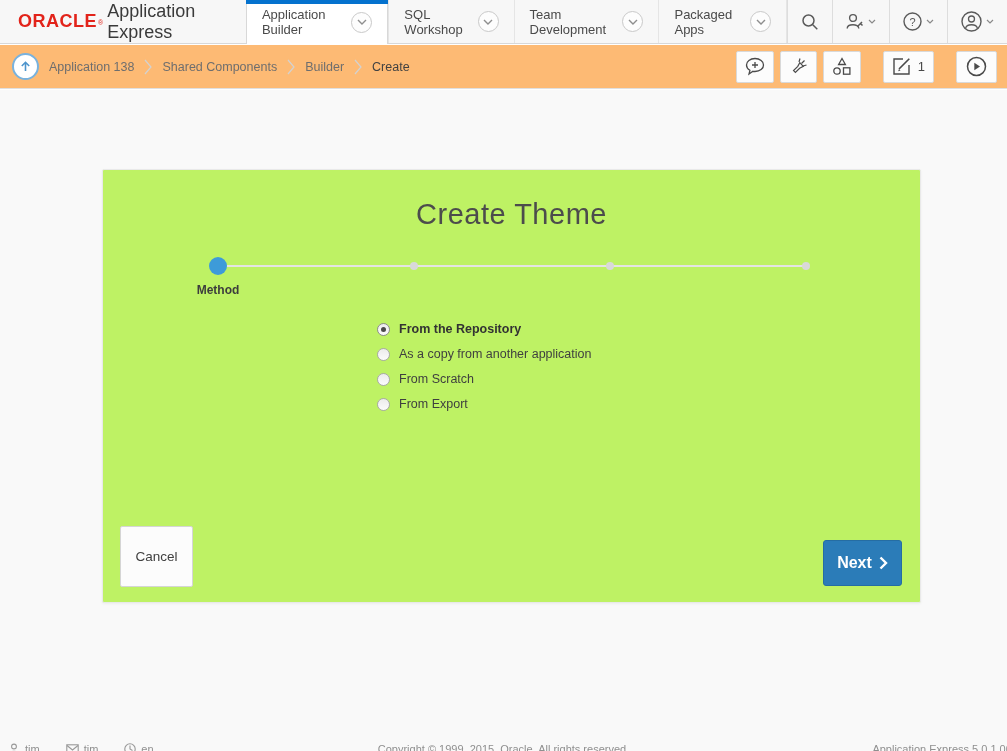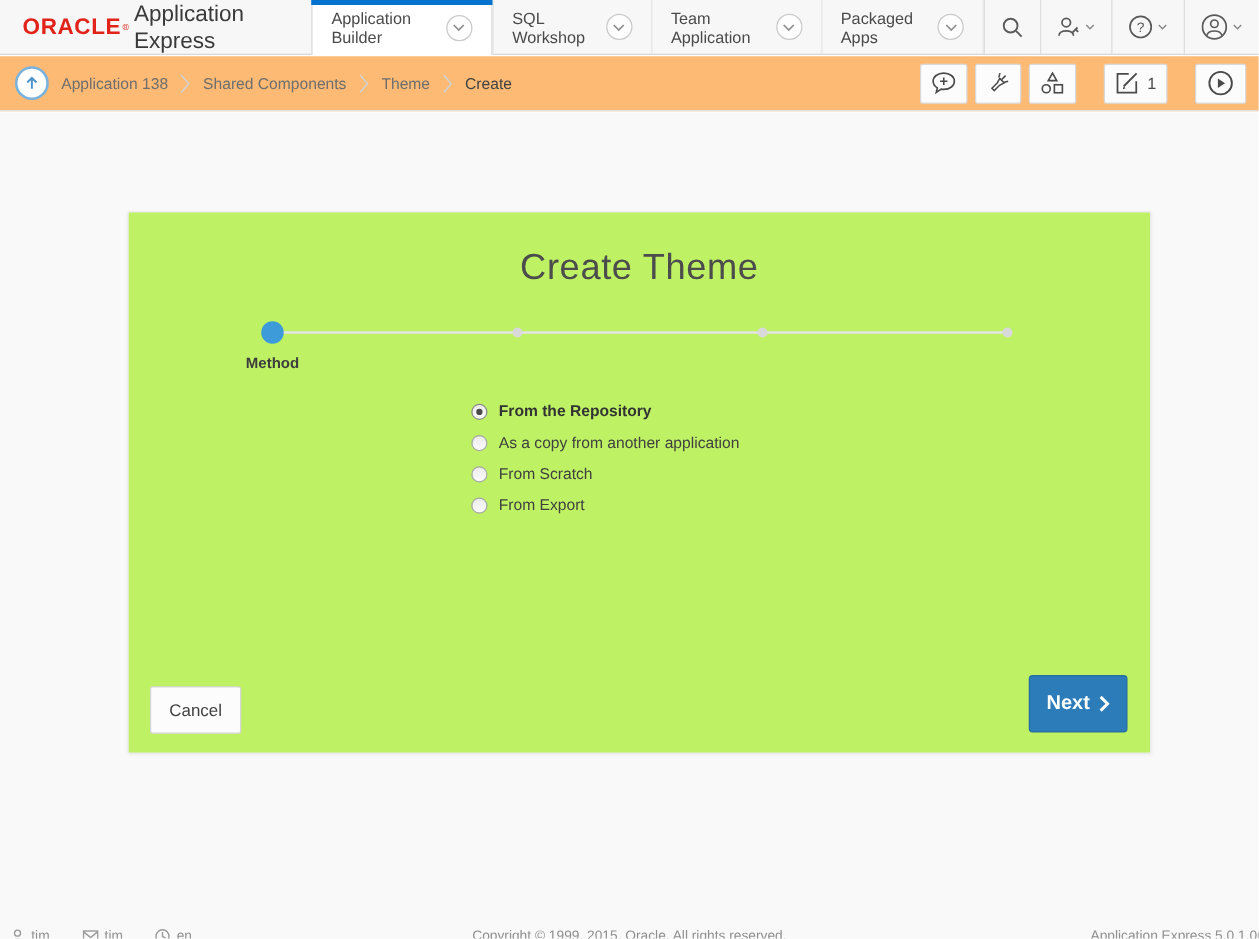--- a/index.html
+++ b/index.html
@@ -63,21 +63,21 @@
   .options { position:absolute; left:274px; top:152px; }
   .opt { display:flex; align-items:center; gap:9px; margin-bottom:11px; cursor:pointer; height:14px; }
   .radio { width:13px; height:13px; border-radius:50%; border:1px solid #a9a9a9;
     background:linear-gradient(#ececec,#fbfbfb); position:relative; flex:none; }
   .opt.selected .radio { border-color:#8c8c8c; }
   .opt.selected .radio::after { content:""; position:absolute; left:3px; top:3px; width:5px; height:5px;
     border-radius:50%; background:#4a4a4a; }
   .opt-label { font-size:12.5px; color:#3f3f3f; }
   .opt.selected .opt-label { font-weight:bold; color:#333; }
 
-  .btn-cancel { position:absolute; left:17px; bottom:15px; width:73px; height:38px;
+  .btn-cancel { position:absolute; left:17px; bottom:15px; width:73px; height:61px;
     background:#fcfcfc; border:1px solid #d5d5d5; border-radius:2px; font-size:13.5px;
     color:#404040; display:flex; align-items:center; justify-content:center; cursor:pointer; }
   .btn-next { position:absolute; right:18px; bottom:16px; width:79px; height:46px;
     background:#2b7cb8; border:1px solid #256d a3; border:1px solid #256da3; border-radius:3px;
     display:flex; align-items:center; justify-content:center; gap:7px; cursor:pointer; }
   .btn-next-label { color:#fff; font-weight:bold; font-size:16px; }
 
   
   .page-footer { position:absolute; left:0; top:740px; width:1007px; height:11px; overflow:hidden;
     font-size:11px; color:#8f8f8f; }
@@ -109,21 +109,21 @@
     </div>
     <div class="tab">
       <span>SQL Workshop</span>
       <span class="tab-caret">
         <svg width="10" height="6" viewBox="0 0 10 6">
             <polyline points="1,1 5,5 9,1" fill="none" stroke="#8e8e8e" stroke-width="1.4"></polyline>
           </svg>
       </span>
     </div>
     <div class="tab">
-      <span>Team Application</span>
+      <span>Team Development</span>
       <span class="tab-caret">
         <svg width="10" height="6" viewBox="0 0 10 6">
             <polyline points="1,1 5,5 9,1" fill="none" stroke="#8e8e8e" stroke-width="1.4"></polyline>
           </svg>
       </span>
     </div>
     <div class="tab">
       <span>Packaged Apps</span>
       <span class="tab-caret">
         <svg width="10" height="6" viewBox="0 0 10 6">
@@ -194,21 +194,21 @@
       <svg width="8" height="16" viewBox="0 0 8 16">
           <polyline points="1,1 7,8 1,15" fill="none" stroke="#d2d2d2" stroke-width="1.2"></polyline>
         </svg>
     </span>
     <span class="crumb">Shared Components</span>
     <span class="crumb-sep">
       <svg width="8" height="16" viewBox="0 0 8 16">
           <polyline points="1,1 7,8 1,15" fill="none" stroke="#d2d2d2" stroke-width="1.2"></polyline>
         </svg>
     </span>
-    <span class="crumb">Theme</span>
+    <span class="crumb">Builder</span>
     <span class="crumb-sep">
       <svg width="8" height="16" viewBox="0 0 8 16">
           <polyline points="1,1 7,8 1,15" fill="none" stroke="#d2d2d2" stroke-width="1.2"></polyline>
         </svg>
     </span>
     <span class="crumb current">Create</span>
   </div>
 
   <div class="crumb-toolbar">
     <div class="tool-btn">

